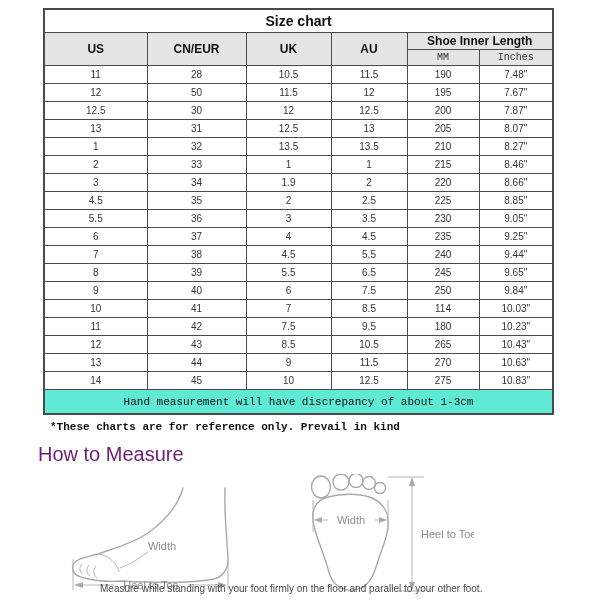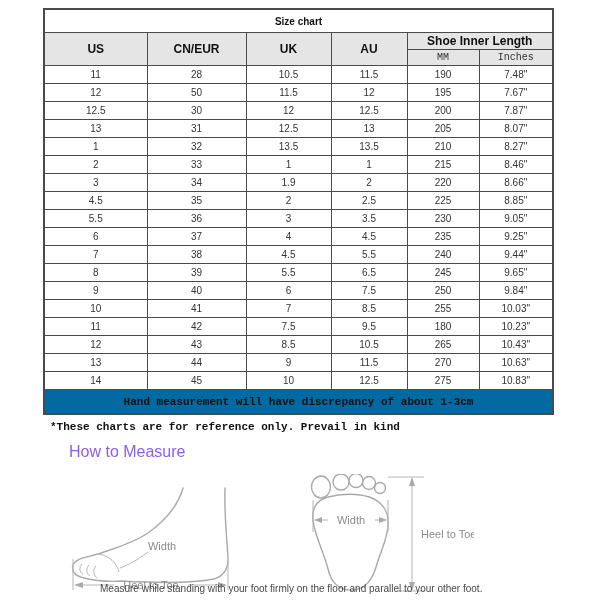--- a/index.html
+++ b/index.html
@@ -4,32 +4,32 @@
 <style>
   html,body{margin:0;padding:0;background:#fff;}
   .page{position:relative;width:600px;height:600px;background:#ffffff;overflow:hidden;
         font-family:"Liberation Sans",sans-serif;}
 
   
   table.size-table{position:absolute;left:43px;top:8px;width:509px;
         border-collapse:collapse;table-layout:fixed;border:2px solid #4a4a4a;}
   .size-table th,.size-table td{border:1px solid #4a4a4a;text-align:center;
         padding:0;overflow:hidden;white-space:nowrap;}
-  .size-table .title-cell{height:22px;font-size:10px;font-weight:bold;color:#111;background:#fff;}
+  .size-table .title-cell{height:22px;font-size:14px;font-weight:bold;color:#111;background:#fff;}
   .size-table .main-head{font-size:12px;font-weight:bold;background:#e5e5e5;color:#111;height:16px;}
   .size-table th.sub{font-size:10px;font-weight:normal;background:#e5e5e5;color:#333;height:15px;font-family:Liberation Mono, monospace;}
   .size-table tbody td{height:17px;font-size:10px;color:#333;background:#fff;}
   .size-table tfoot td{height:23px;font-family:"Liberation Mono","DejaVu Sans Mono",monospace;
-        font-weight:bold;font-size:11px;color:#111;background:#0369a1;}
+        font-weight:normal;font-size:11px;color:#111;background:#5eead4;}
 
   
   .ref-note{position:absolute;left:50px;top:421px;
         font-family:Liberation Mono, monospace;
         font-weight:bold;font-size:11px;color:#111;}
-  .htm-heading{position:absolute;left:69px;top:443px;font-size:16px;color:#8b5cf6;}
+  .htm-heading{position:absolute;left:38px;top:443px;font-size:20px;color:#701a75;}
   .htm-sub{position:absolute;left:55px;top:466px;font-size:11.5px;color:#575757;}
   .measure-note{position:absolute;left:100px;top:583px;font-size:10px;color:#484848;}
 
   
   .diagram-side{position:absolute;left:62px;top:486px;}
   .diagram-top{position:absolute;left:284px;top:474px;}
   svg .ln{fill:none;stroke:#a9a9a9;stroke-width:1.4;stroke-linecap:round;}
   svg .thin{fill:none;stroke:#b4b4b4;stroke-width:1;}
   svg .ah{fill:#a9a9a9;stroke:none;}
   svg text{font-family:"Liberation Sans",sans-serif;font-size:11px;fill:#8a8a8a;}
@@ -167,21 +167,21 @@
           <td>6</td>
           <td>7.5</td>
           <td>250</td>
           <td>9.84"</td>
         </tr>
         <tr>
           <td>10</td>
           <td>41</td>
           <td>7</td>
           <td>8.5</td>
-          <td>255</td>
+          <td>114</td>
           <td>10.03"</td>
         </tr>
         <tr>
           <td>11</td>
           <td>42</td>
           <td>7.5</td>
           <td>9.5</td>
           <td>180</td>
           <td>10.23"</td>
         </tr>

